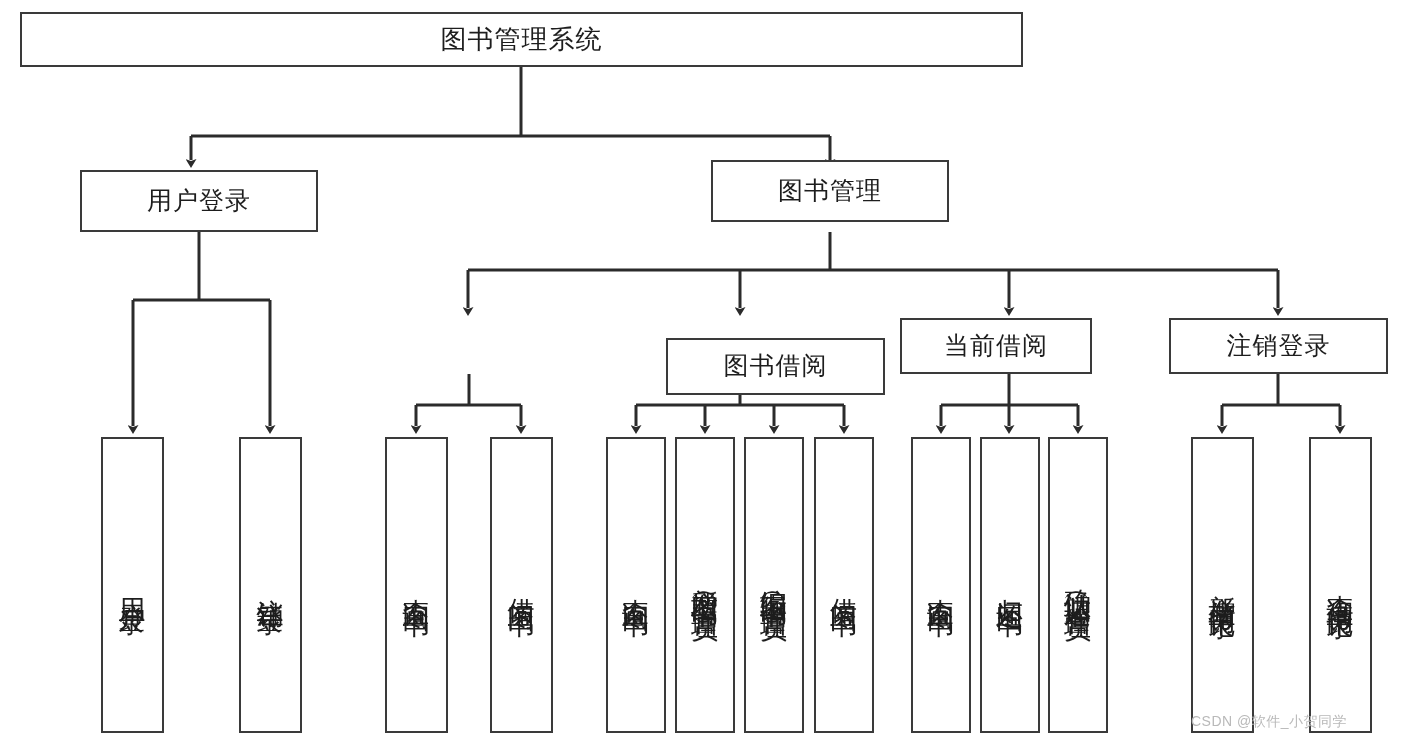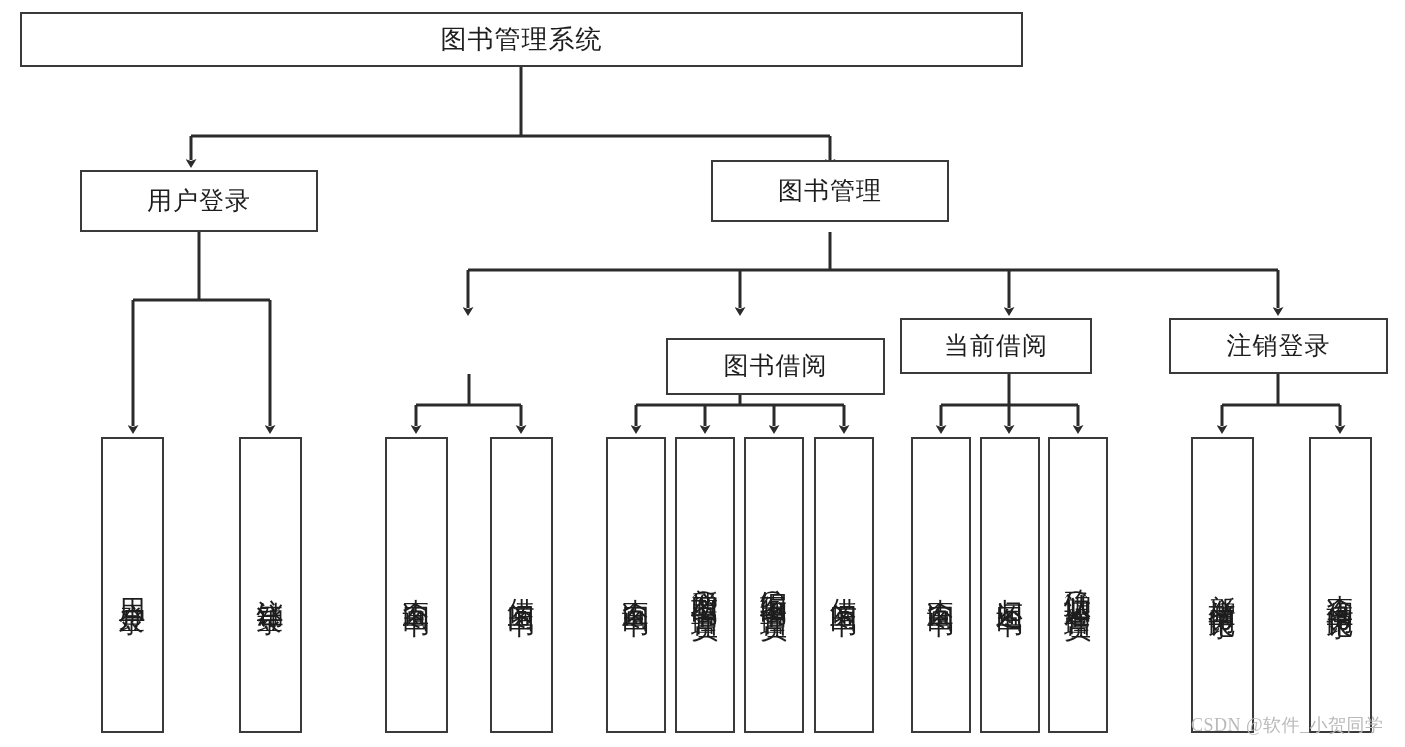--- a/index.html
+++ b/index.html
@@ -59,25 +59,25 @@
     writing-mode: vertical-rl;
     text-orientation: upright;
     font-size: 27px;
     line-height: 1.08;
     letter-spacing: 4px;
     white-space: nowrap;
     max-height: 280px;
   }
   .watermark {
     position: absolute;
-    font-size: 18px;
+    font-size: 14px;
     color: #b9b9b9;
     white-space: nowrap;
     letter-spacing: 0.5px;
-    font-family: Liberation Serif, serif;
+    font-family: Liberation Sans, sans-serif;
   }
 </style>
 </head>
 <body>
 
 <div id="canvas">
 
   <svg id="wires" viewBox="0 0 1405 747" xmlns="http://www.w3.org/2000/svg">
     <defs>
       <marker id="arrow" markerWidth="9" markerHeight="11" refX="1" refY="5.5" orient="auto" markerUnits="userSpaceOnUse">

